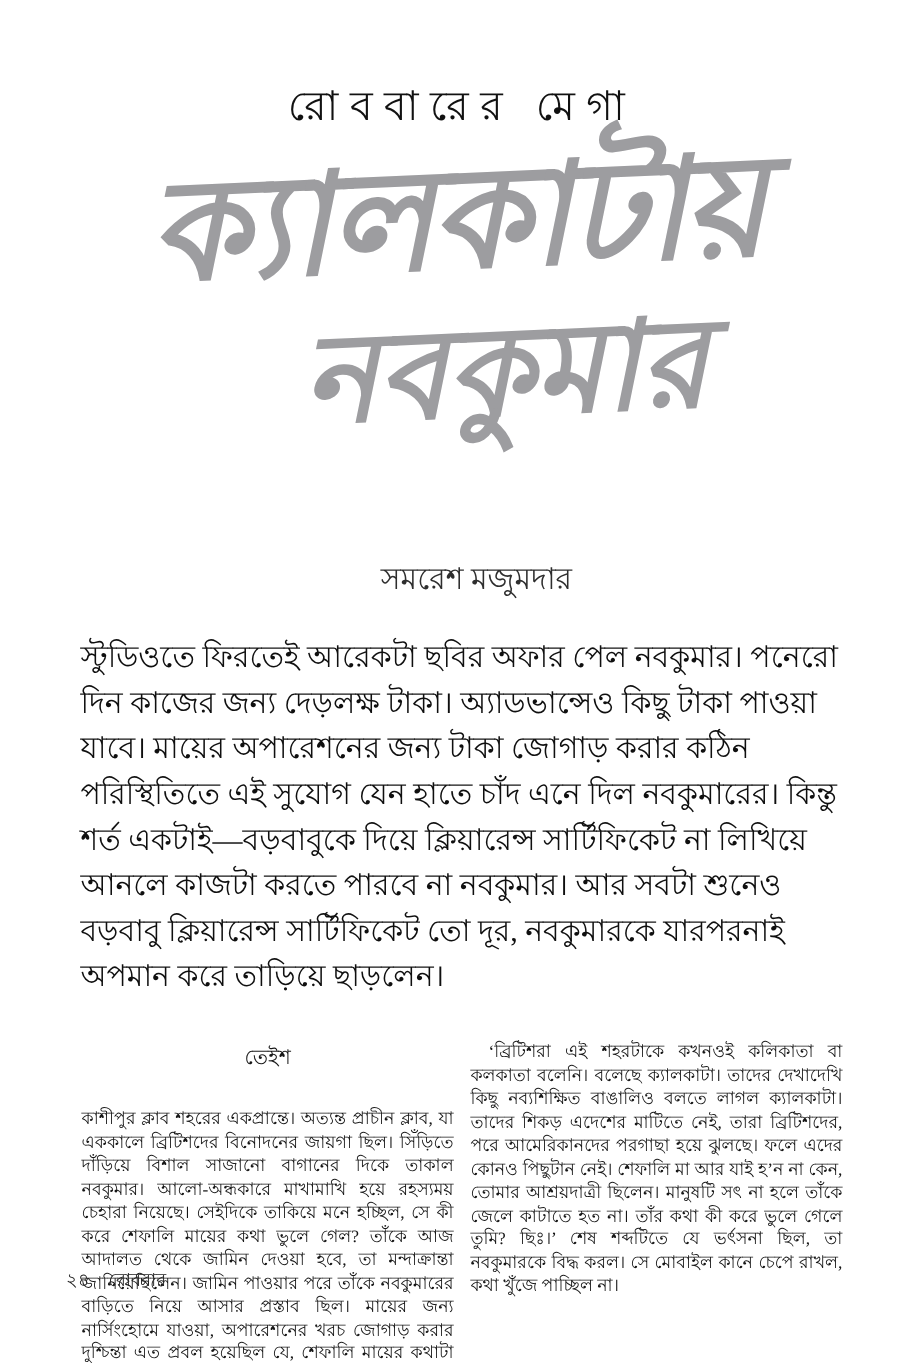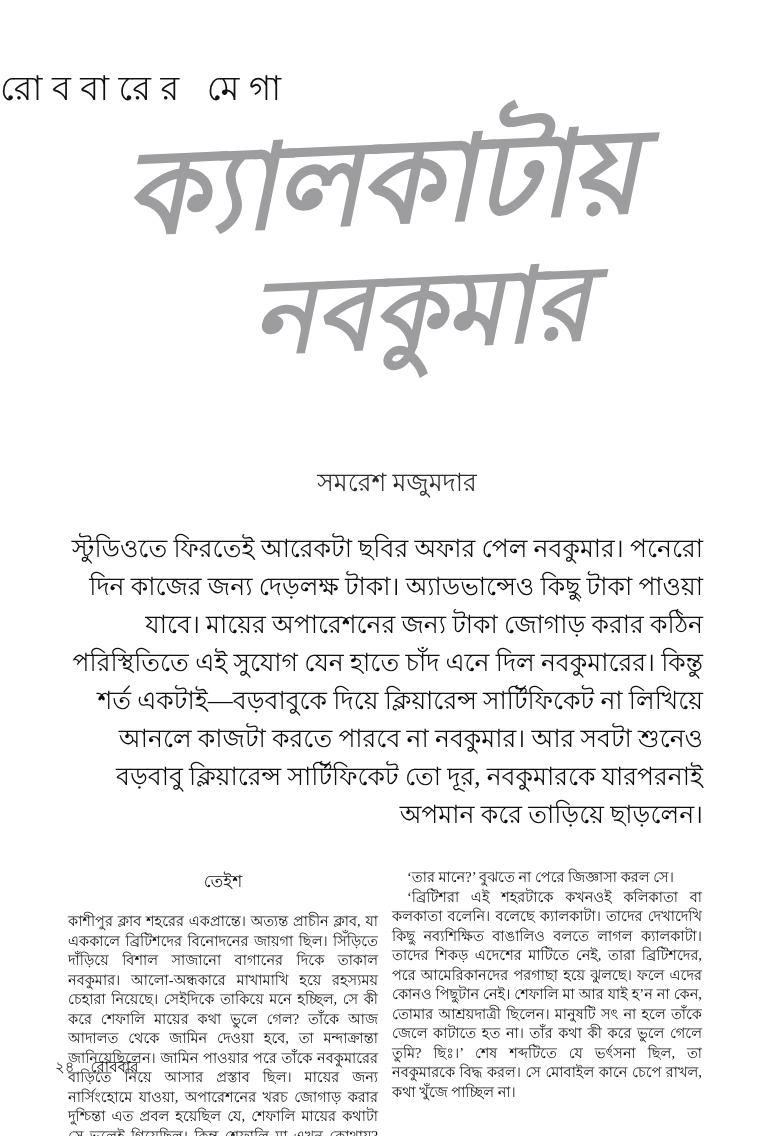--- a/index.html
+++ b/index.html
@@ -10,20 +10,21 @@
     height: 1136px;
     margin: 0 auto;
     background: #ffffff;
     font-family: "Liberation Serif", "DejaVu Serif", serif;
     color: #1c1c1c;
     overflow: hidden;
   }
   
   .kicker {
     margin-top: 62px;
+    text-align: center;
     font-size: 34px;
     letter-spacing: 0.28em;
     color: #111;
     font-weight: 400;
   }
   
   .calli {
     height: 330px;
     margin-top: 6px;
     text-align: center;
@@ -49,37 +50,37 @@
     margin-top: 8px;
     text-align: center;
     font-size: 25px;
     color: #2e2e2e;
     padding-left: 24px;
   }
   
   .lead {
     width: 636px;
     margin: 24px auto 0 auto;
-    text-align: right;
+    text-align: left;
     font-size: 25px;
     line-height: 38px;
     color: #0f0f0f;
   }
   
   .body-columns {
     display: flex;
     gap: 14px;
     padding: 0 68px;
     margin-top: 34px;
   }
   .col { width: 50%; }
   .chapter-heading {
     text-align: center;
     font-size: 17px;
-    margin-bottom: 16px;
+    margin-bottom: 28px;
     color: #161616;
   }
   .para {
     font-size: 14.5px;
     line-height: 19.5px;
     text-align: justify;
     color: #161616;
   }
   .para.indent { text-indent: 15px; }
   
@@ -112,21 +113,20 @@
 
   <div class="body-columns">
 
     <div class="col">
       <div class="chapter-heading">তেইশ</div>
       <p class="para">কাশীপুর ক্লাব শহরের একপ্রান্তে। অত্যন্ত প্রাচীন ক্লাব, যা এককালে ব্রিটিশদের বিনোদনের জায়গা ছিল। সিঁড়িতে দাঁড়িয়ে বিশাল সাজানো বাগানের দিকে তাকাল নবকুমার। আলো-অন্ধকারে মাখামাখি হয়ে রহস্যময় চেহারা নিয়েছে। সেইদিকে তাকিয়ে মনে হচ্ছিল, সে কী করে শেফালি মায়ের কথা ভুলে গেল? তাঁকে আজ আদালত থেকে জামিন দেওয়া হবে, তা মন্দাক্রান্তা জানিয়েছিলেন। জামিন পাওয়ার পরে তাঁকে নবকুমারের বাড়িতে নিয়ে আসার প্রস্তাব ছিল। মায়ের জন্য নার্সিংহোমে যাওয়া, অপারেশনের খরচ জোগাড় করার দুশ্চিন্তা এত প্রবল হয়েছিল যে, শেফালি মায়ের কথাটা সে ভুলেই গিয়েছিল। কিন্তু শেফালি মা এখন কোথায়? মোবাইল বের করে মন্দাক্রান্তা-র নাম্বার টিপল নবকুমার।</p>
 
     </div>
 
     <div class="col">
-      <p class="para indent">‘তার মানে?’ বুঝতে না পেরে জিজ্ঞাসা করল সে।</p>
       <p class="para indent">‘ব্রিটিশরা এই শহরটাকে কখনওই কলিকাতা বা কলকাতা বলেনি। বলেছে ক্যালকাটা। তাদের দেখাদেখি কিছু নব্যশিক্ষিত বাঙালিও বলতে লাগল ক্যালকাটা। তাদের শিকড় এদেশের মাটিতে নেই, তারা ব্রিটিশদের, পরে আমেরিকানদের পরগাছা হয়ে ঝুলছে। ফলে এদের কোনও পিছুটান নেই। শেফালি মা আর যাই হ’ন না কেন, তোমার আশ্রয়দাত্রী ছিলেন। মানুষটি সৎ না হলে তাঁকে জেলে কাটাতে হত না। তাঁর কথা কী করে ভুলে গেলে তুমি? ছিঃ।’ শেষ শব্দটিতে যে ভর্ৎসনা ছিল, তা নবকুমারকে বিদ্ধ করল। সে মোবাইল কানে চেপে রাখল, কথা খুঁজে পাচ্ছিল না।</p>
 
     </div>
 
   </div>
 
   <div class="footer">
     <span>২৪</span>
     <span>রোববার</span>
   </div>

